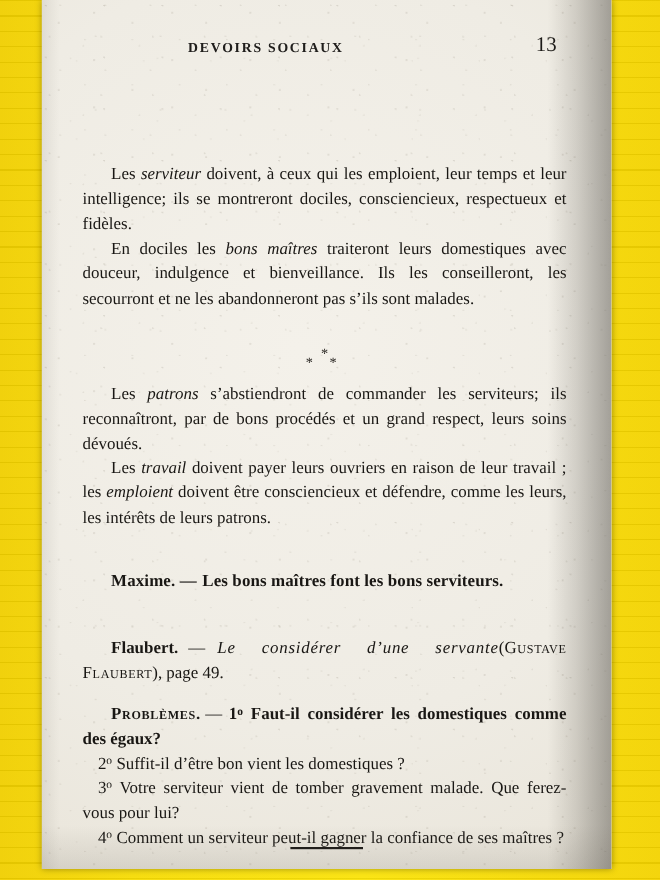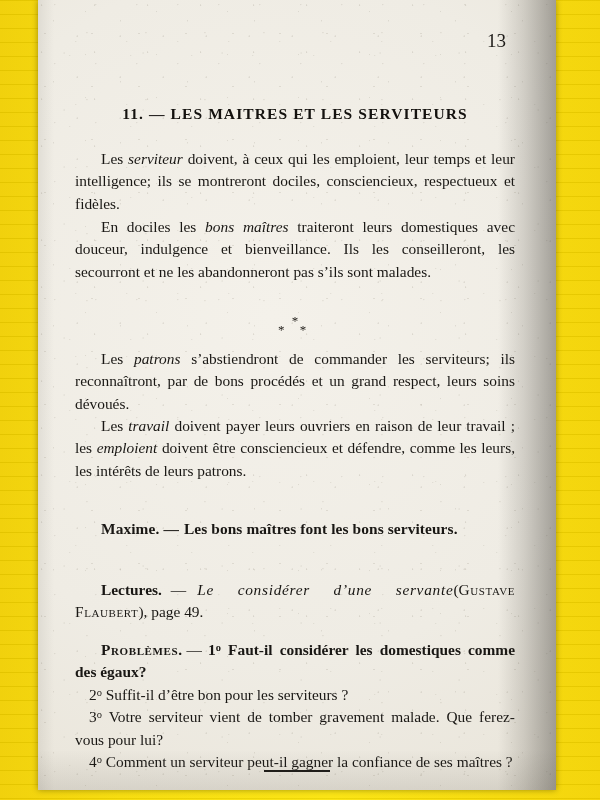--- a/index.html
+++ b/index.html
@@ -207,24 +207,24 @@
 </head>
 <body>
 
 <div id="backdrop"></div>
 
 <div id="page">
 
   <div id="content">
 
     <div class="runhead">
+      <div class="runhead-title">DEVOIRS SOCIAUX</div>
       <div class="runhead-pageno">13</div>
     </div>
 
-    <h1 class="lesson-title">11. — LES MAITRES ET LES SERVITEURS</h1>
 
     <div class="block" style="top:148px;">
       <p class="para">
         <span>Les </span><i>serviteur</i><span> doivent, à ceux qui les emploient, leur temps et leur intelligence; ils se montreront dociles, consciencieux, respectueux et fidèles.</span>
       </p>
     </div>
 
     <div class="block" style="top:216px;">
       <p class="para">
         <span>En dociles les </span><i>bons maîtres</i><span> traiteront leurs domestiques avec douceur, indulgence et bienveillance. Ils les conseilleront, les secourront et ne les abandonneront pas s’ils sont malades.</span>
@@ -249,32 +249,32 @@
     </div>
 
     <div class="block maxime-block" style="top:518px;">
       <p class="para maxime-block">
         <span>Maxime.</span><span style="margin:0 5px 0 4px;">—</span><span>Les bons maîtres font les bons serviteurs.</span>
       </p>
     </div>
 
     <div class="block lectures-block" style="top:579px;">
       <p class="para lectures-block">
-        <span class="bold">Lectures.</span><span style="margin:0 11px 0 9px;">—</span><span class="title-it">Le considérer d’une servante</span><span>(</span><span class="smallcaps">Gustave Flaubert</span><span>), page </span><span>49.</span>
+        <span class="bold">Flaubert.</span><span style="margin:0 11px 0 9px;">—</span><span class="title-it">Le considérer d’une servante</span><span>(</span><span class="smallcaps">Gustave Flaubert</span><span>), page </span><span>49.</span>
       </p>
     </div>
 
     <div class="block problems-block" style="top:639px;">
       <p class="para problems-block">
         <span class="smallcaps bold">Problèmes.</span><span style="margin:0 6px 0 4px;">—</span><span class="bold">1</span><sup class="ord bold">o</sup>
         <span class="bold">Faut-il considérer les domestiques comme des égaux?</span>
       </p>
       <p class="para problems-block" style="text-indent:14px;">
         <span>2</span><sup class="ord">o</sup>
-        <span>Suffit-il d’être bon pour les serviteurs ?</span>
+        <span>Suffit-il d’être bon vient les domestiques ?</span>
       </p>
       <p class="para problems-block" style="text-indent:14px;">
         <span>3</span><sup class="ord">o</sup>
         <span>Votre serviteur vient de tomber gravement malade. Que ferez-vous pour lui?</span>
       </p>
       <p class="para problems-block" style="text-indent:14px;">
         <span>4</span><sup class="ord">o</sup>
         <span>Comment un serviteur peut-il gagner la confiance de ses maîtres ?</span>
       </p>
     </div>

